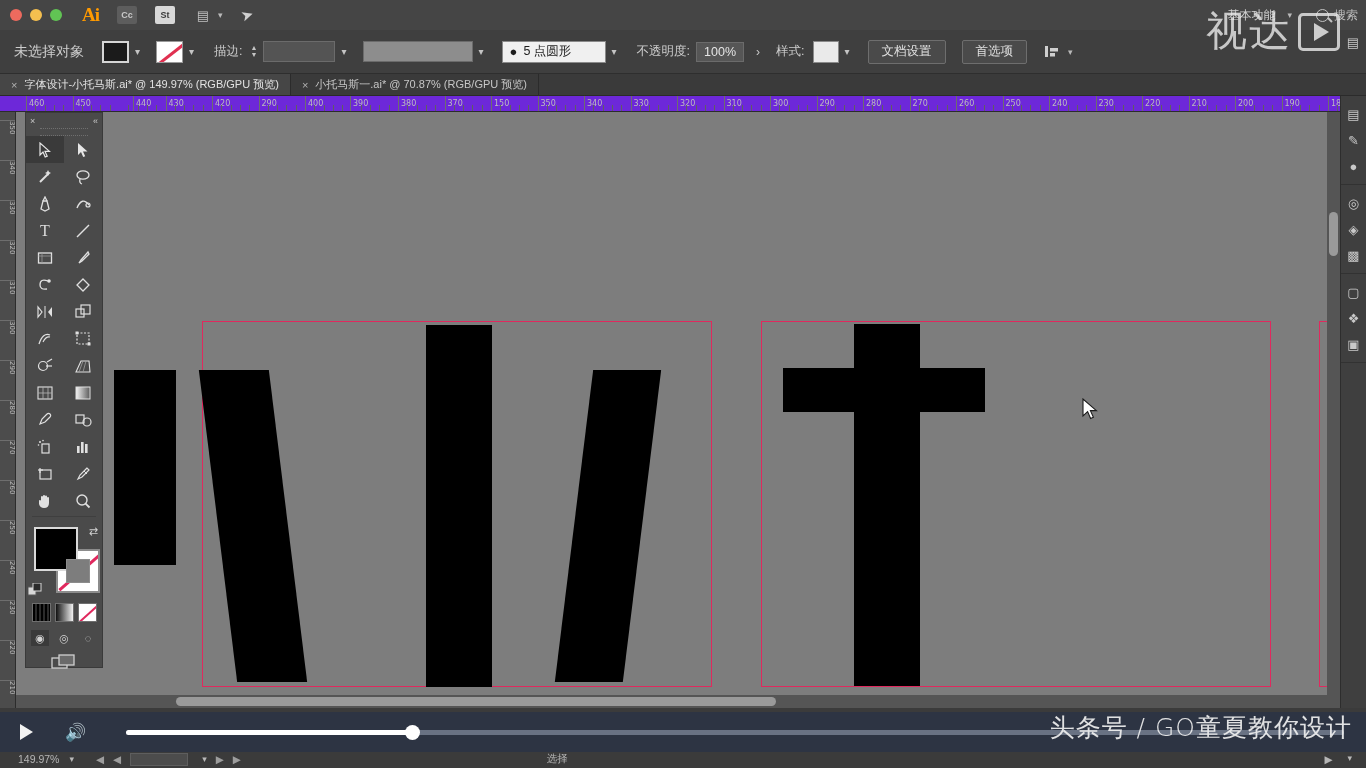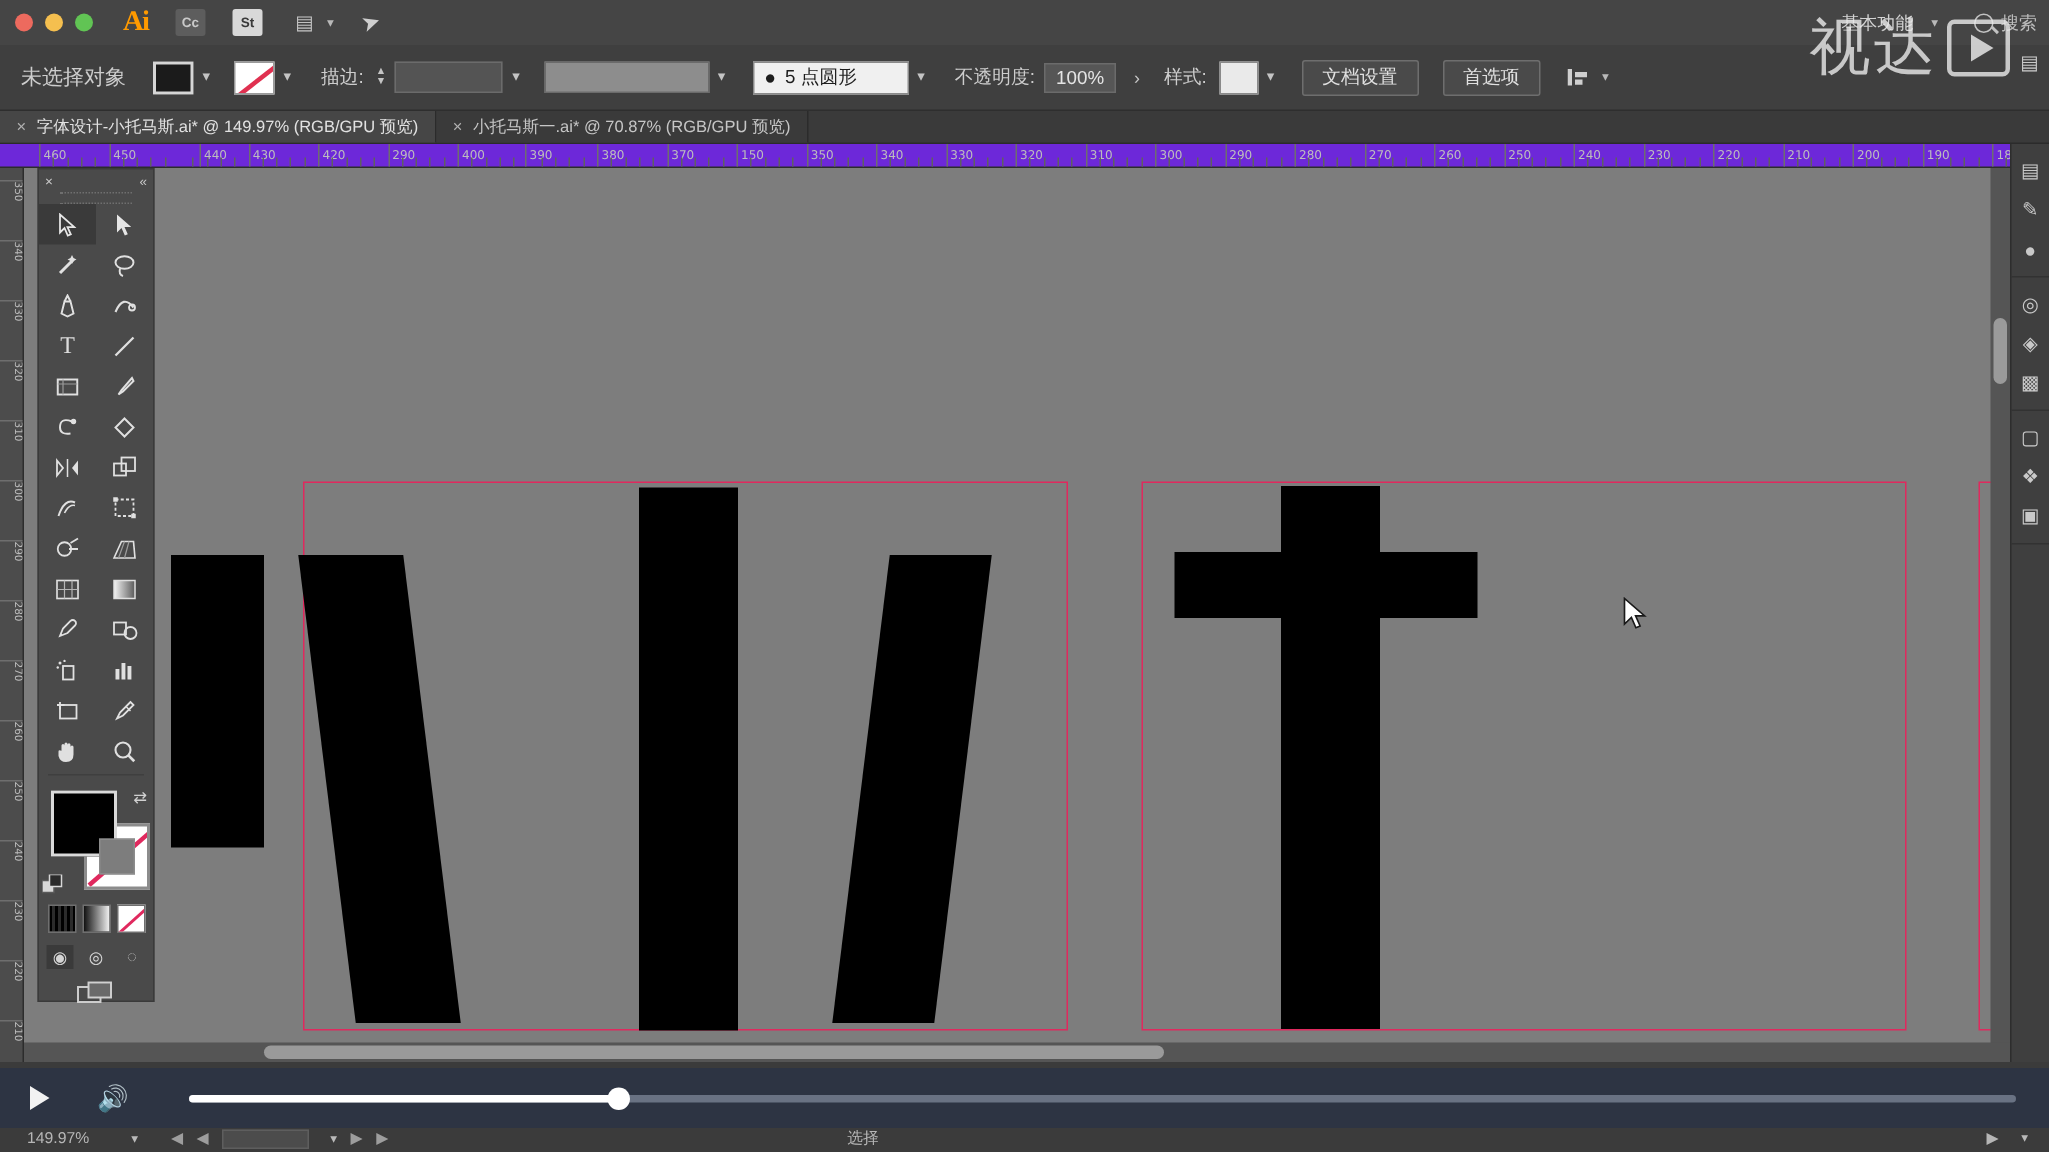--- a/index.html
+++ b/index.html
@@ -301,21 +301,21 @@
     position: absolute; left: 160px; top: 2px; width: 600px; height: 9px;
     background: #9a9a9a; border-radius: 5px;
   }
 
   
   .statusbar {
     position: absolute; left: 0; bottom: 0; width: 1366px; height: 18px;
     background: #3b3b3b; display: flex; align-items: center;
     color: #b6b6b6; font-size: 10.5px; gap: 6px; padding-left: 18px;
   }
-  .sb-zoom { display: flex; align-items: center; gap: 23px; }
+  .sb-zoom { display: flex; align-items: center; gap: 5px; }
   .sb-nav { display: flex; align-items: center; gap: 9px; margin-left: 16px; color: #9d9d9d; }
   .sb-field {
     width: 58px; height: 13px; background: #4c4c4c; border: 1px solid #5e5e5e;
   }
   .sb-mid { margin-left: 300px; }
   .sb-right { margin-left: auto; padding-right: 14px; display: flex; gap: 10px; }
 
   
   .videobar {
     position: absolute; left: 0; bottom: 16px; width: 1366px; height: 40px;
@@ -886,20 +886,21 @@
 
   <div class="videobar">
     <span class="v-play"></span>
     <span class="v-vol">🔊</span>
     <span class="v-track">
       <span class="v-prog" id="vprog" style="width: 23.5%;"></span>
       <span class="v-knob" id="vknob" style="left: 23.5%;"></span>
     </span>
   </div>
 
+  <div class="wm-bottom">头条号 / GO童夏教你设计</div>
 
   <div class="statusbar">
     <span class="sb-zoom">
       <span>149.97%</span>
       <span class="chev">▾</span>
     </span>
     <span class="sb-nav">
       <span>◀</span>
       <span>◀</span>
       <span class="sb-field"></span>

